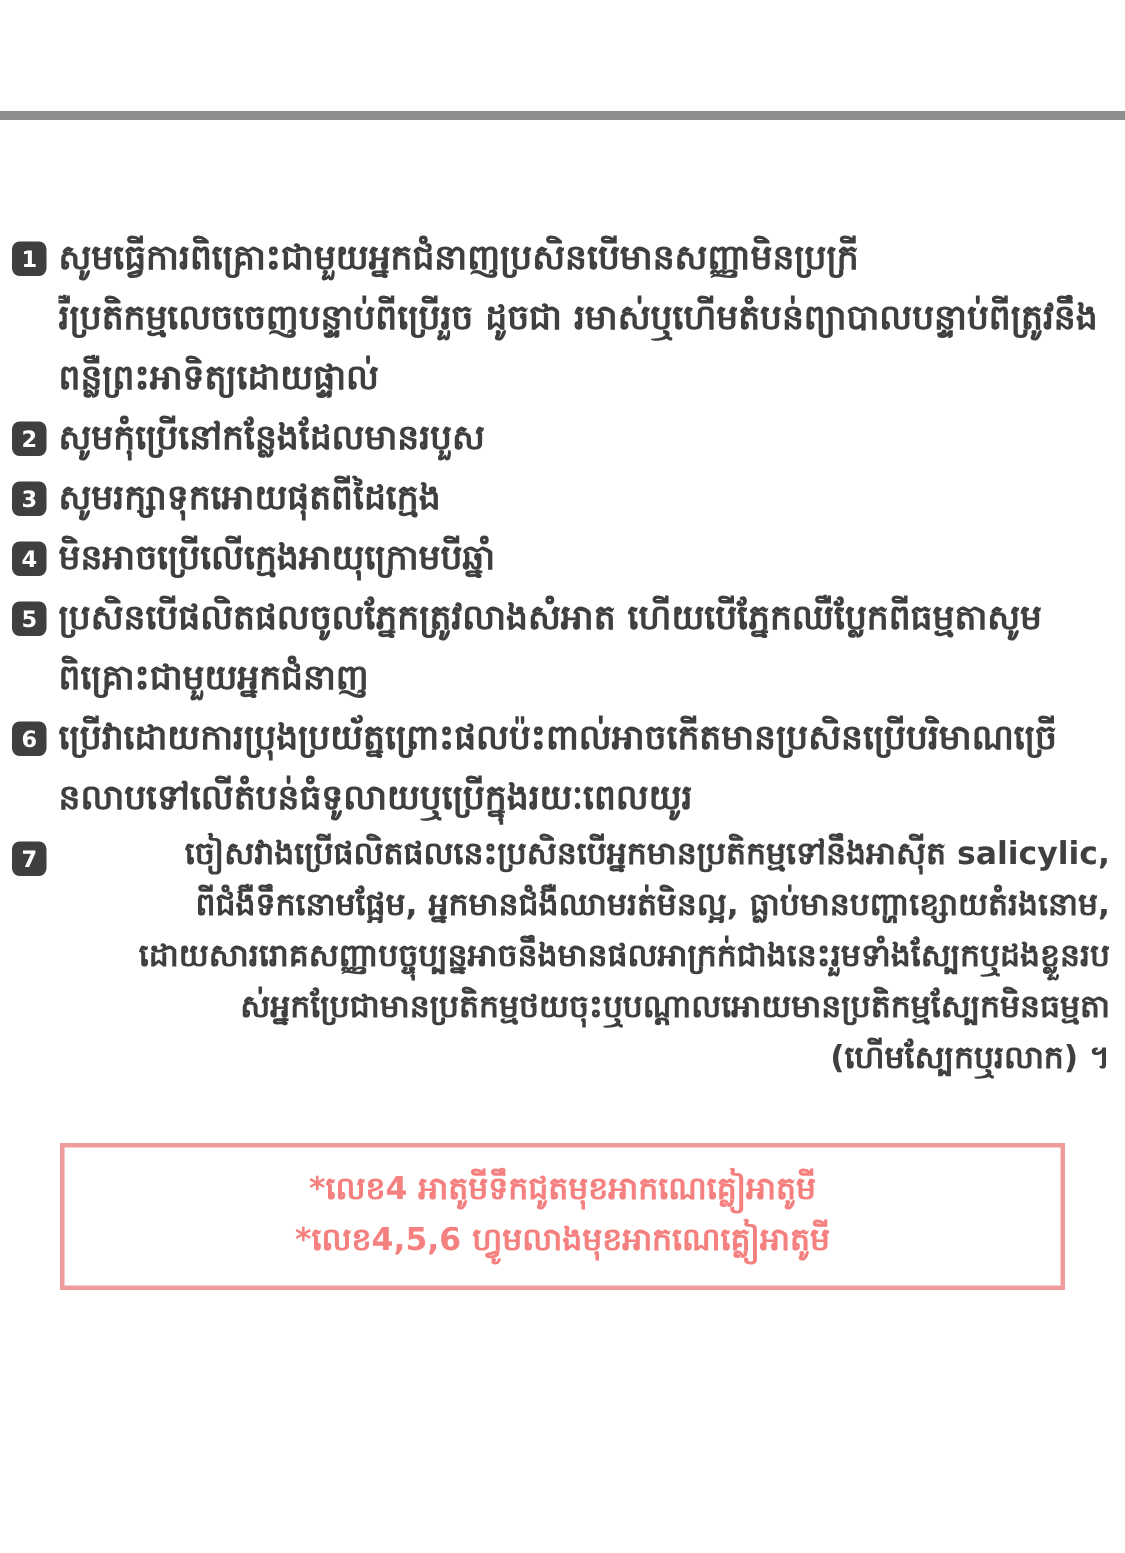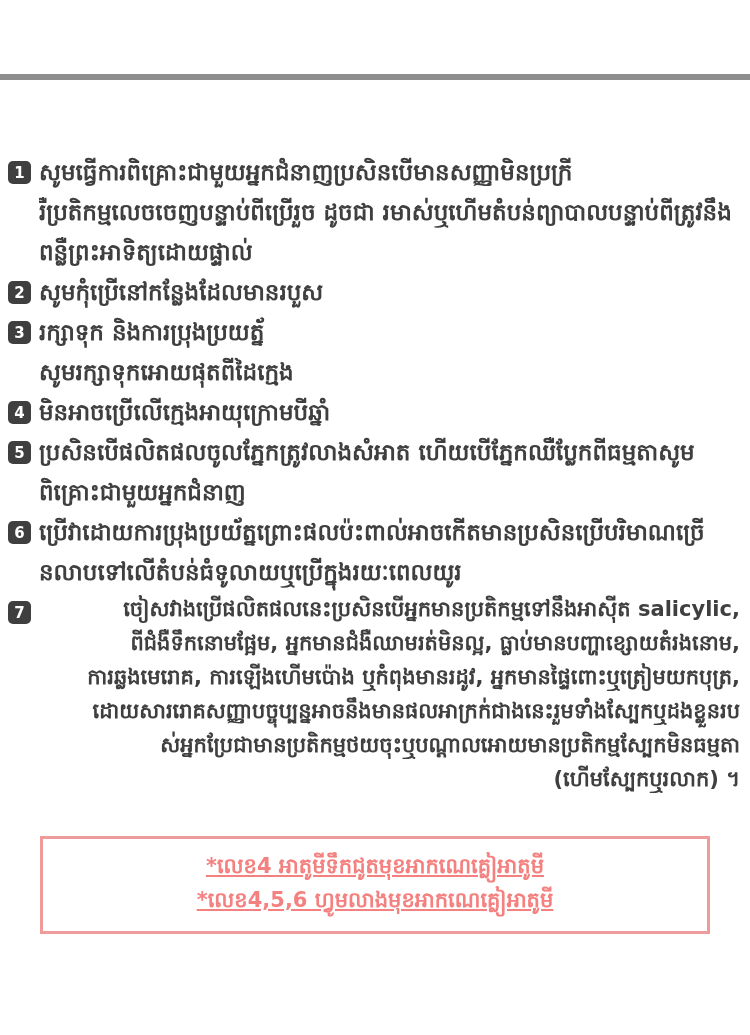--- a/index.html
+++ b/index.html
@@ -53,21 +53,20 @@
 
   
   .note-box{
     width:670px;margin:40px auto 0 auto;
     border:3px solid var(--note-border);background:#fff;
     padding:10px 8px 14px 8px;text-align:center;
   }
   .note-line{
     color:var(--note-text);font-size:21px;line-height:34px;font-weight:600;
     white-space:nowrap;
-    text-decoration:underline;
   }
 </style>
 </head>
 <body>
 
 <div class="page">
 
   <header class="header">
     <div class="header-bar"></div>
   </header>
@@ -86,21 +85,20 @@
       <section class="item">
         <span class="badge">2</span>
         <div class="item-lines">
           <div class="line">សូមកុំប្រើនៅកន្លែងដែលមានរបួស</div>
         </div>
       </section>
 
       <section class="item">
         <span class="badge">3</span>
         <div class="item-lines">
-          <div class="line">រក្សាទុក និងការប្រុងប្រយត្ន័</div>
           <div class="line">សូមរក្សាទុកអោយផុតពីដៃក្មេង</div>
         </div>
       </section>
 
       <section class="item">
         <span class="badge">4</span>
         <div class="item-lines">
           <div class="line">មិនអាចប្រើលើក្មេងអាយុក្រោមបីឆ្នាំ</div>
         </div>
       </section>
@@ -119,21 +117,20 @@
           <div class="line">ប្រើវាដោយការប្រុងប្រយ័ត្នព្រោះផលប៉ះពាល់អាចកើតមានប្រសិនប្រើបរិមាណច្រើ</div>
           <div class="line">នលាបទៅលើតំបន់ធំទូលាយឬប្រើក្នុងរយៈពេលយូរ</div>
         </div>
       </section>
 
       <section class="item">
         <span class="badge">7</span>
         <div class="item-lines">
           <div class="line">ចៀសវាងប្រើផលិតផលនេះប្រសិនបើអ្នកមានប្រតិកម្មទៅនឹងអាស៊ីត salicylic,</div>
           <div class="line">ពីជំងឺទឹកនោមផ្អែម, អ្នកមានជំងឺឈាមរត់មិនល្អ, ធ្លាប់មានបញ្ហាខ្សោយតំរងនោម,</div>
-          <div class="line">ការឆ្លងមេរោគ, ការឡើងហើមប៉ោង ឬកំពុងមានរដូវ, អ្នកមានផ្ទៃពោះឬត្រៀមយកបុត្រ,</div>
           <div class="line">ដោយសាររោគសញ្ញាបច្ចុប្បន្នអាចនឹងមានផលអាក្រក់ជាងនេះរួមទាំងស្បែកឬដងខ្លួនរប</div>
           <div class="line">ស់អ្នកប្រែជាមានប្រតិកម្មថយចុះឬបណ្តាលអោយមានប្រតិកម្មស្បែកមិនធម្មតា</div>
           <div class="line">(ហើមស្បែកឬរលាក) ។</div>
         </div>
       </section>
     </main>
 
   <footer class="note-box">
     <p class="note-line">*លេខ4 អាតូមីទឹកជូតមុខអាកណេគ្លៀអាតូមី</p>
     <p class="note-line">*លេខ4,5,6 ហ្វូមលាងមុខអាកណេគ្លៀអាតូមី</p>

